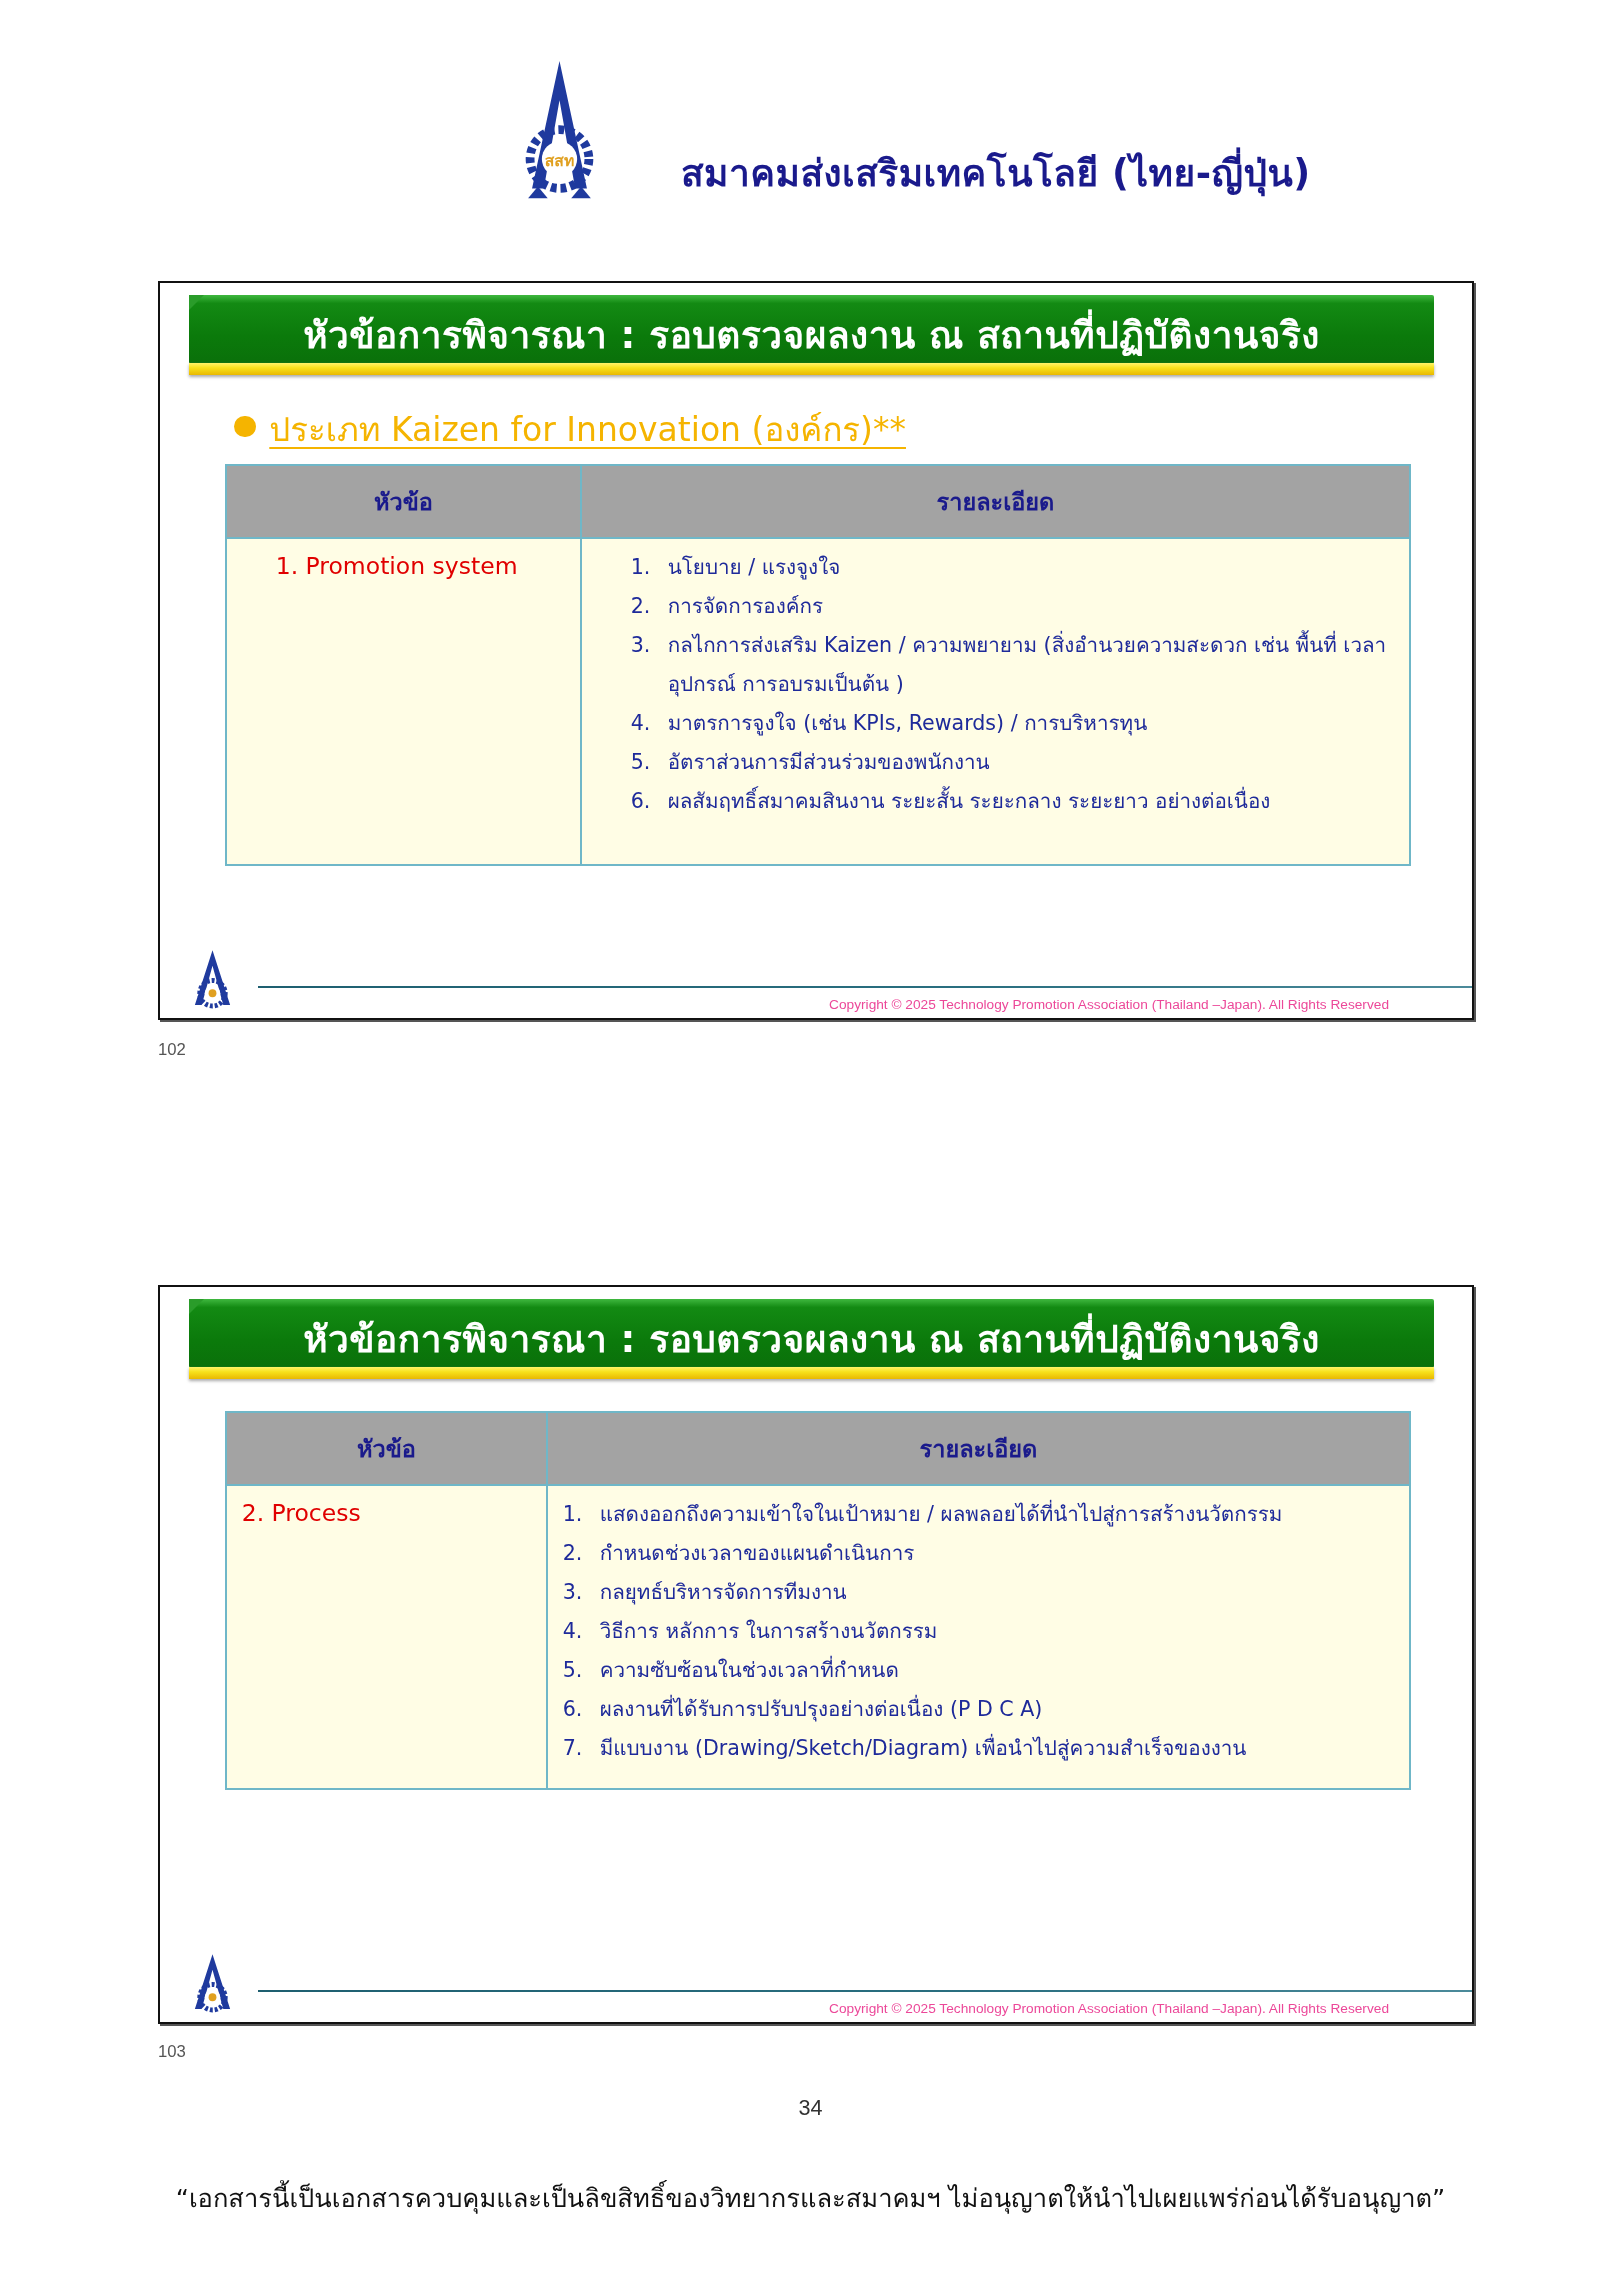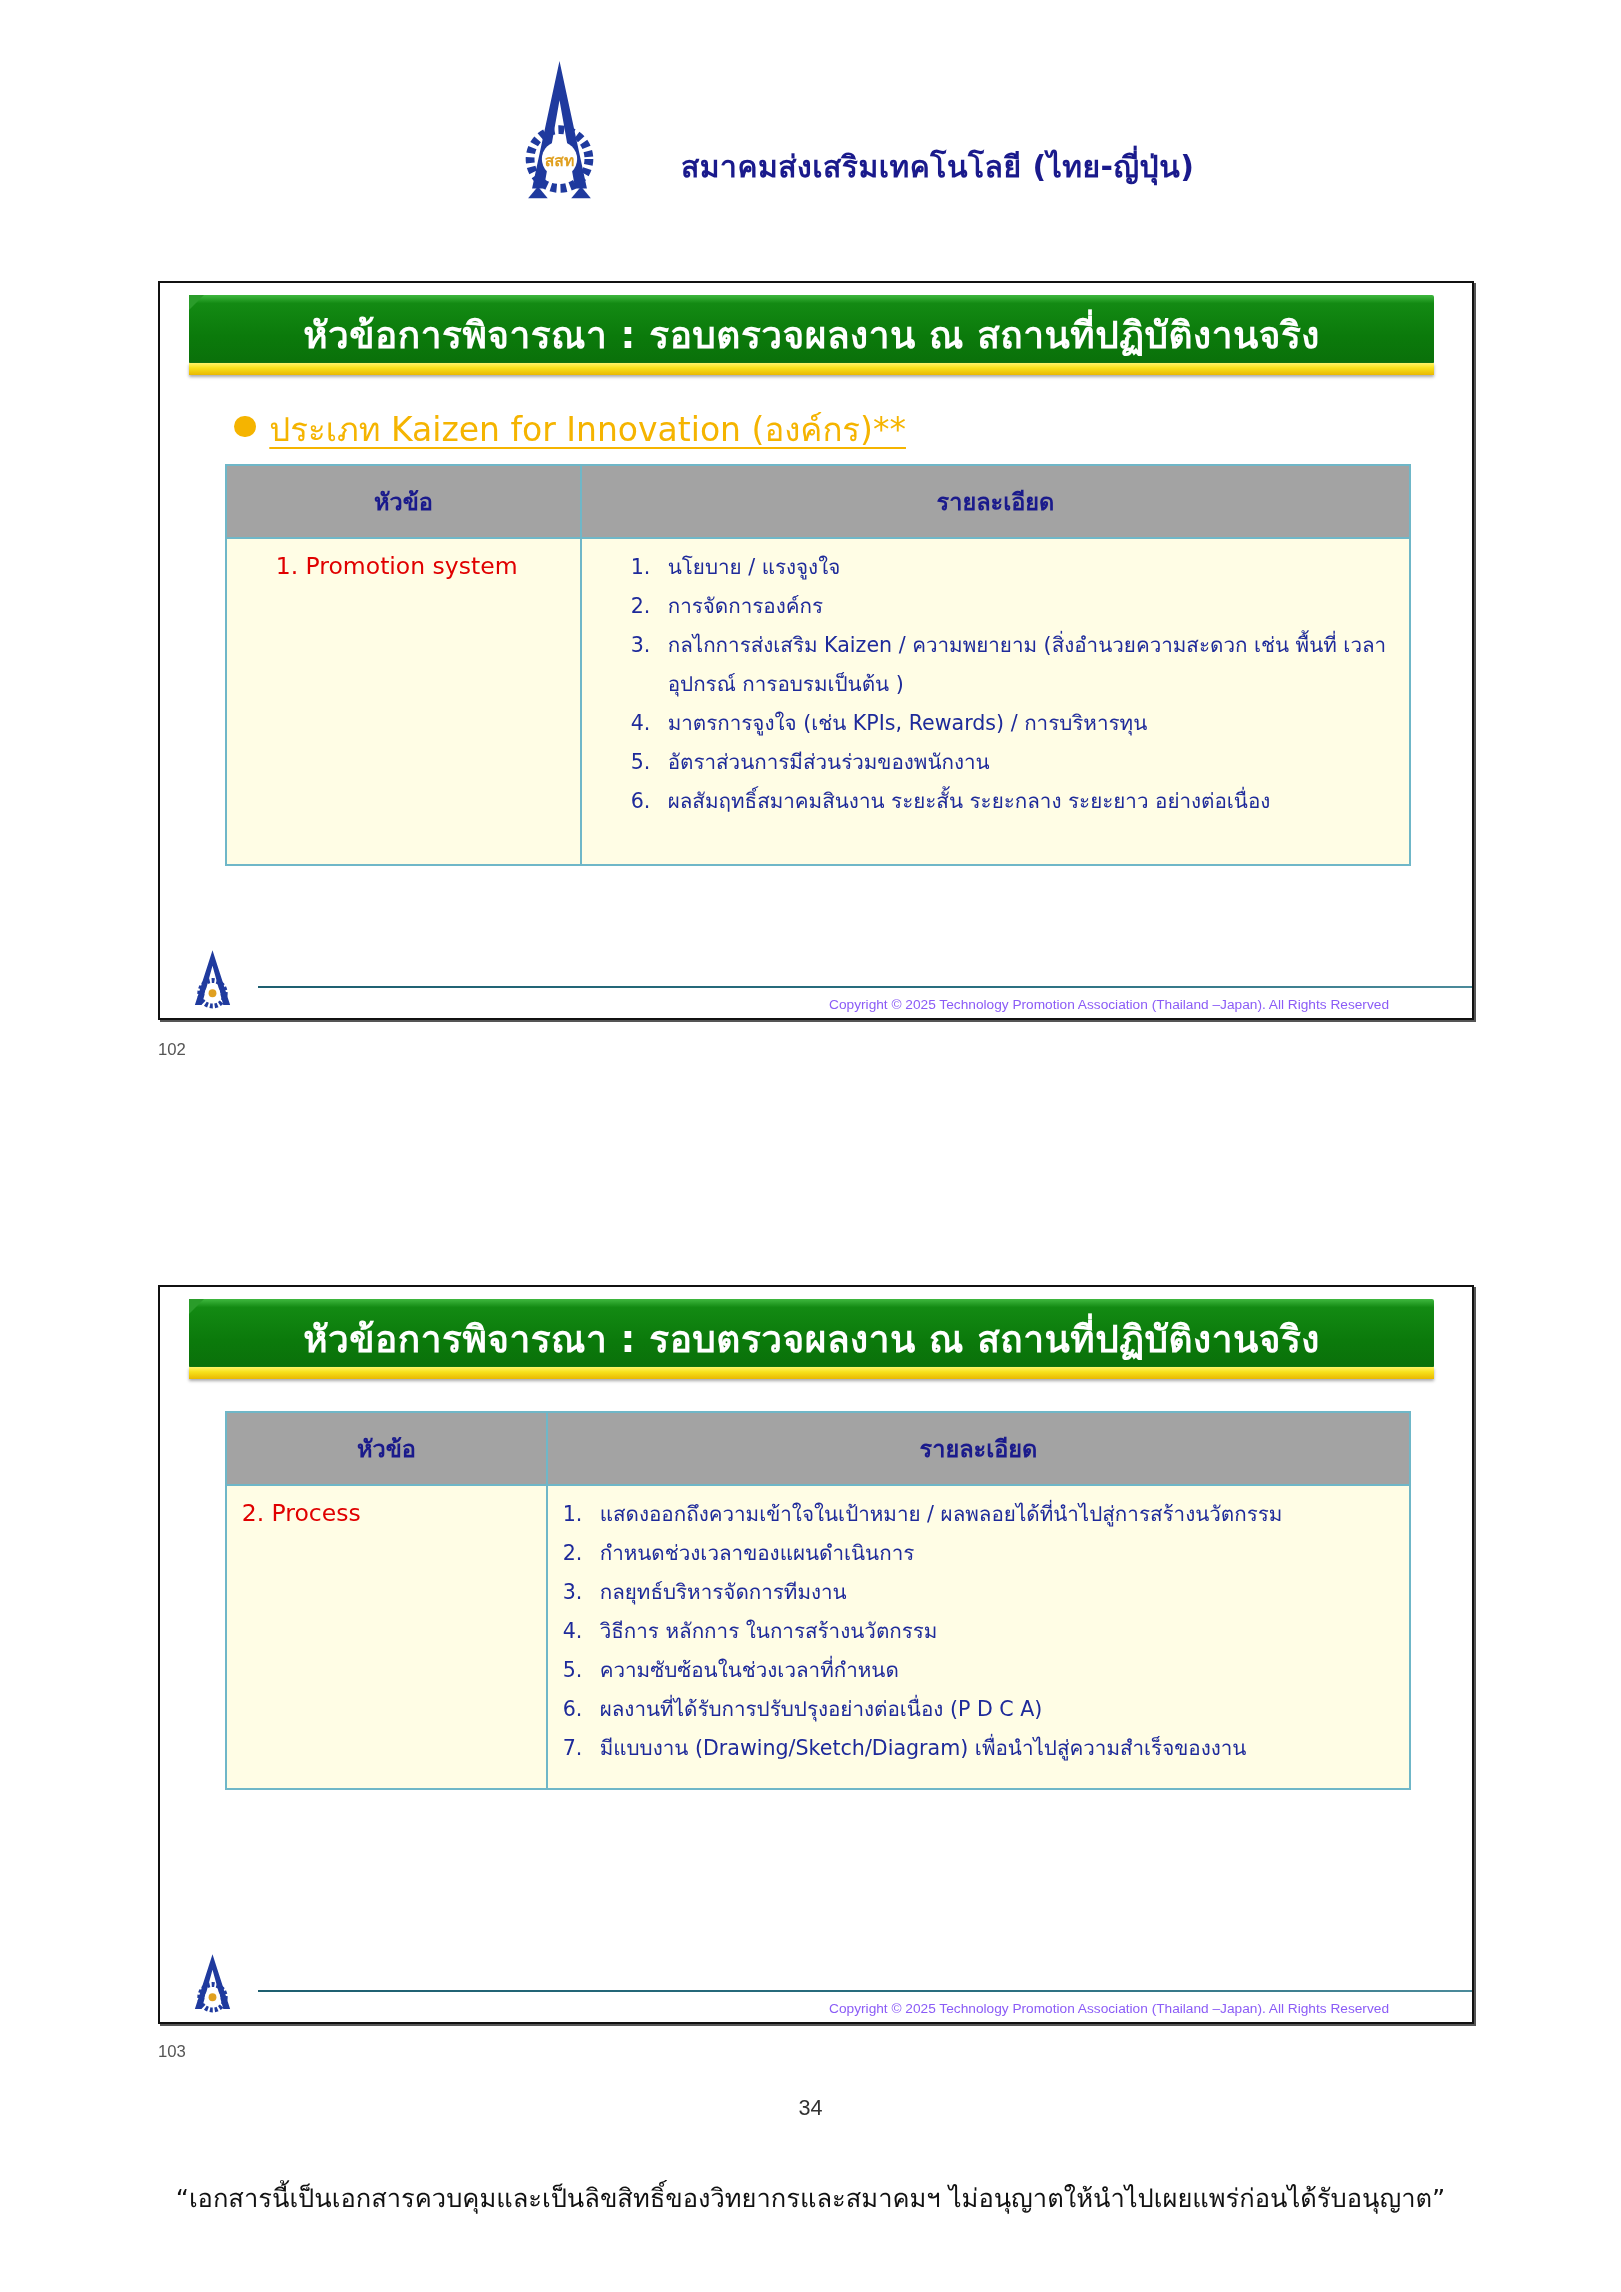--- a/index.html
+++ b/index.html
@@ -1,21 +1,21 @@
 <!DOCTYPE html>
 <html><head>
 <meta charset="utf-8">
 <style>
   html, body { margin: 0; padding: 0; background: #ffffff; }
   body { width: 1621px; height: 2293px; position: relative; overflow: hidden; font-family: "DejaVu Sans", "Liberation Sans", sans-serif; }
 
   
   .page-header { position: absolute; left: 524px; top: 61px; width: 706px; height: 147px; }
   .logo-big { position: absolute; left: 0; top: 0; width: 71px; height: 147px; }
-  .org-name { position: absolute; left: 157px; top: 82px; font-size: 30px; color: #1a1a8c; font-weight: bold; white-space: nowrap; letter-spacing: 0.5px; }
+  .org-name { position: absolute; left: 157px; top: 82px; font-size: 37px; color: #1a1a8c; font-weight: bold; white-space: nowrap; letter-spacing: 0.5px; }
 
   
   .slide { position: absolute; left: 158px; width: 1312px; border: 2.9px solid #111; background: #fff; box-shadow: 2px 2px 0 #555; }
   .slide1 { top: 281px; height: 735px; }
   .slide2 { top: 1285px; height: 735px; }
 
   .banner { position: absolute; left: 29px; top: 11.8px; width: 1245px; height: 69px;
     background: linear-gradient(to bottom, #3fb83f 0%, #138a13 12%, #0b7a0b 60%, #0a700a 100%);
     border-radius: 2px; }
   .banner::before { content: ""; position: absolute; left: 0; top: 0; width: 0; height: 0; border-top: 15.7px solid #2a9c2a; border-right: 15.7px solid transparent; }
@@ -36,21 +36,21 @@
   .topic-text { color: #e00000; font-size: 23.5px; padding: 11.8px 0 0 13.7px; white-space: nowrap; }
   .detail-list { margin: 0; padding: 7.8px 0 19.6px 13.7px; list-style: none; }
   .detail-list li { color: #1e2a9a; font-size: 20.6px; line-height: 39px; display: flex; }
   .detail-list .num { width: 37px; flex: none; }
   .detail-list .txt { flex: 1; }
   .slide1 td { height: 323px; padding-left: 35px; }
   .slide2 td { height: 284px; }
 
   .footer-logo { position: absolute; left: 29px; top: 667px; width: 47px; height: 63px; }
   .footer-line { position: absolute; left: 98px; top: 703px; width: 1214px; height: 2px; background: linear-gradient(to right, #1e5f70, #2a6f80 60%, #4b8a9a); }
-  .copyright { position: absolute; right: 83px; top: 714px; font-size: 13.7px; color: #8b5cf6; white-space: nowrap; font-family: "Liberation Sans", sans-serif; }
+  .copyright { position: absolute; right: 83px; top: 714px; font-size: 13.7px; color: #ec4899; white-space: nowrap; font-family: "Liberation Sans", sans-serif; }
 
   .slide-num { position: absolute; left: 158px; font-size: 16.7px; color: #555; font-family: "Liberation Sans", sans-serif; }
   .sn1 { top: 1040px; }
   .sn2 { top: 2042px; text-align: right; }
 
   .page-number { position: absolute; left: 0; width: 1621px; top: 2095px; text-align: center; font-size: 21.6px; color: #333; font-family: "Liberation Sans", sans-serif; }
   .disclaimer { position: absolute; left: 0; width: 1621px; top: 2178px; text-align: center; font-size: 25.5px; color: #111; white-space: nowrap; }
 </style>
 </head>
 <body>

